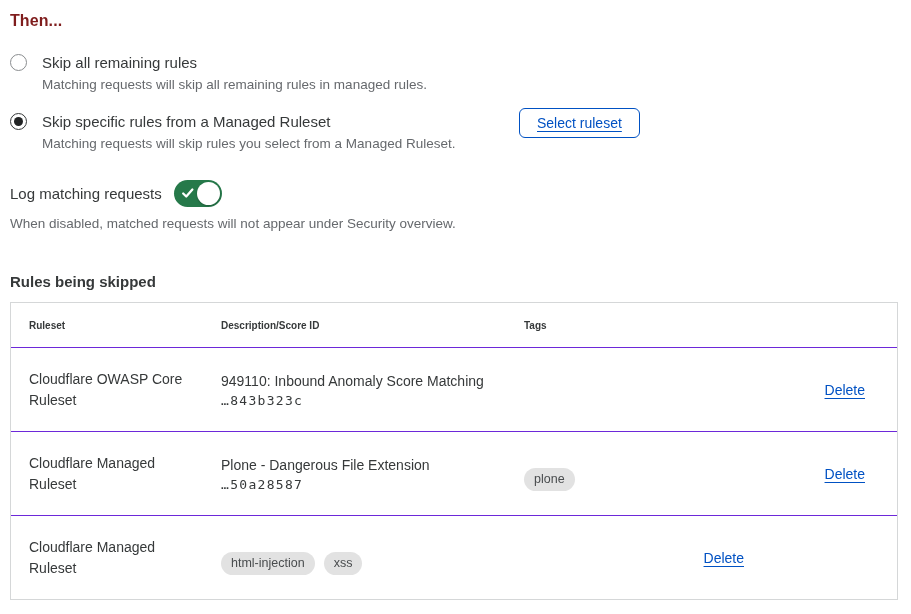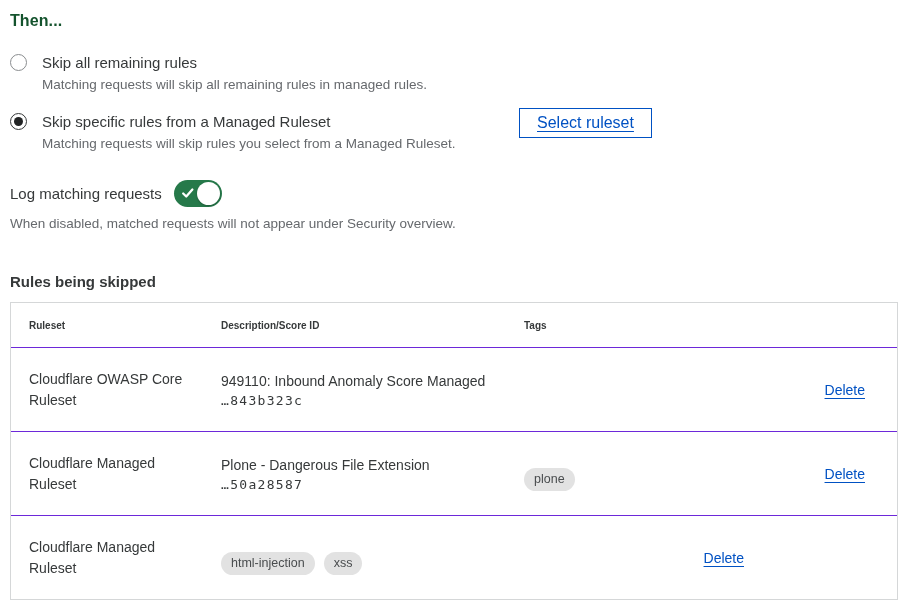--- a/index.html
+++ b/index.html
@@ -7,21 +7,21 @@
   body {
     width: 911px; height: 614px;
     font-family: "Liberation Sans", sans-serif;
     color: #36393a;
     position: relative;
     overflow: hidden;
   }
   .page { padding: 12px 13px 0 10px; }
 
   .section-heading {
-    font-size: 16px; font-weight: bold; color: #14532d;
+    font-size: 16px; font-weight: bold; color: #7f1d1d;
     letter-spacing: .1px;
   }
 
   
   .options { margin-top: 22px; }
   .option { display: flex; align-items: flex-start; margin-bottom: 17px; position: relative; }
   .radio {
     width: 17px; height: 17px; border-radius: 50%;
     border: 1.5px solid #8a8d8f; background: #fff;
     margin-top: 2px; flex: 0 0 17px;
@@ -33,22 +33,22 @@
     content: ""; width: 9px; height: 9px; border-radius: 50%;
     background: #222425; display: block;
   }
   .option-body { margin-left: 15px; }
   .option-label { font-size: 15px; color: #36393a; line-height: 21px; cursor: pointer; }
   .option-desc { font-size: 13.5px; color: #66696d; margin-top: 3px; line-height: 18px; }
 
   .select-ruleset-btn {
     position: absolute; left: 509px; top: -3px;
     height: 30px; padding: 0 17px;
-    background: #fff; border: 1px solid #0051c3; border-radius: 0;
-    color: #0051c3; font-size: 16px; font-family: "Liberation Sans", sans-serif;
+    background: #fff; border: 1px solid #0051c3; border-radius: 6px;
+    color: #0051c3; font-size: 14px; font-family: "Liberation Sans", sans-serif;
     text-decoration: underline; text-underline-offset: 3px;
     cursor: pointer;
   }
 
   
   .toggle-row { display: flex; align-items: center; margin-top: 27px; }
   .toggle-label { font-size: 15px; color: #36393a; }
   .toggle {
     margin-left: 12px; width: 48px; height: 27px; border-radius: 14px;
     background: #26794a; position: relative; cursor: pointer;
@@ -149,21 +149,21 @@
       <div class="t-cell">Description/Score ID</div>
       <div class="t-cell">Tags</div>
       <div class="t-cell"></div>
     </div>
 
     <div class="t-row t-body-row">
       <div class="t-cell">
         <div class="ruleset-name">Cloudflare OWASP Core Ruleset</div>
       </div>
       <div class="t-cell">
-        <div class="desc-line">949110: Inbound Anomaly Score Managed</div>
+        <div class="desc-line">949110: Inbound Anomaly Score Matching</div>
         <div class="rule-id">…843b323c</div>
       </div>
       <div class="t-cell tags-cell"></div>
       <div class="t-cell action-cell">
         <a class="delete-link">Delete</a>
       </div>
     </div>
 
     <div class="t-row t-body-row">
       <div class="t-cell">

